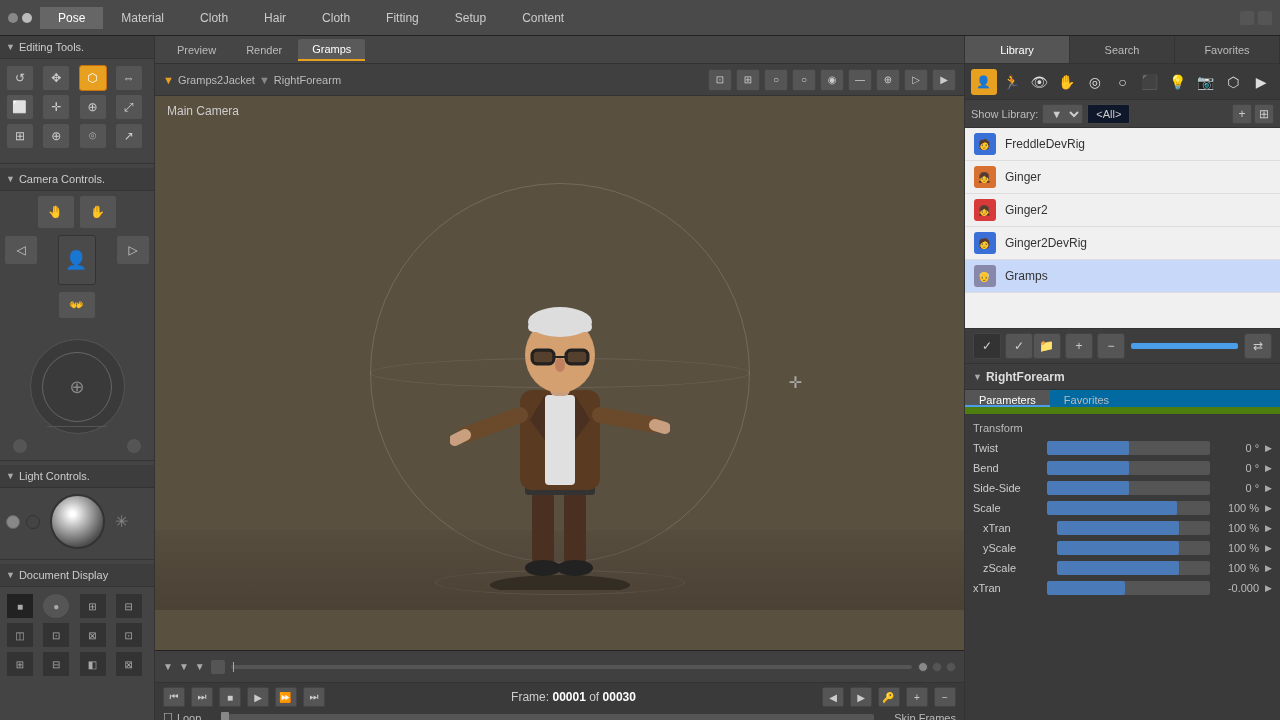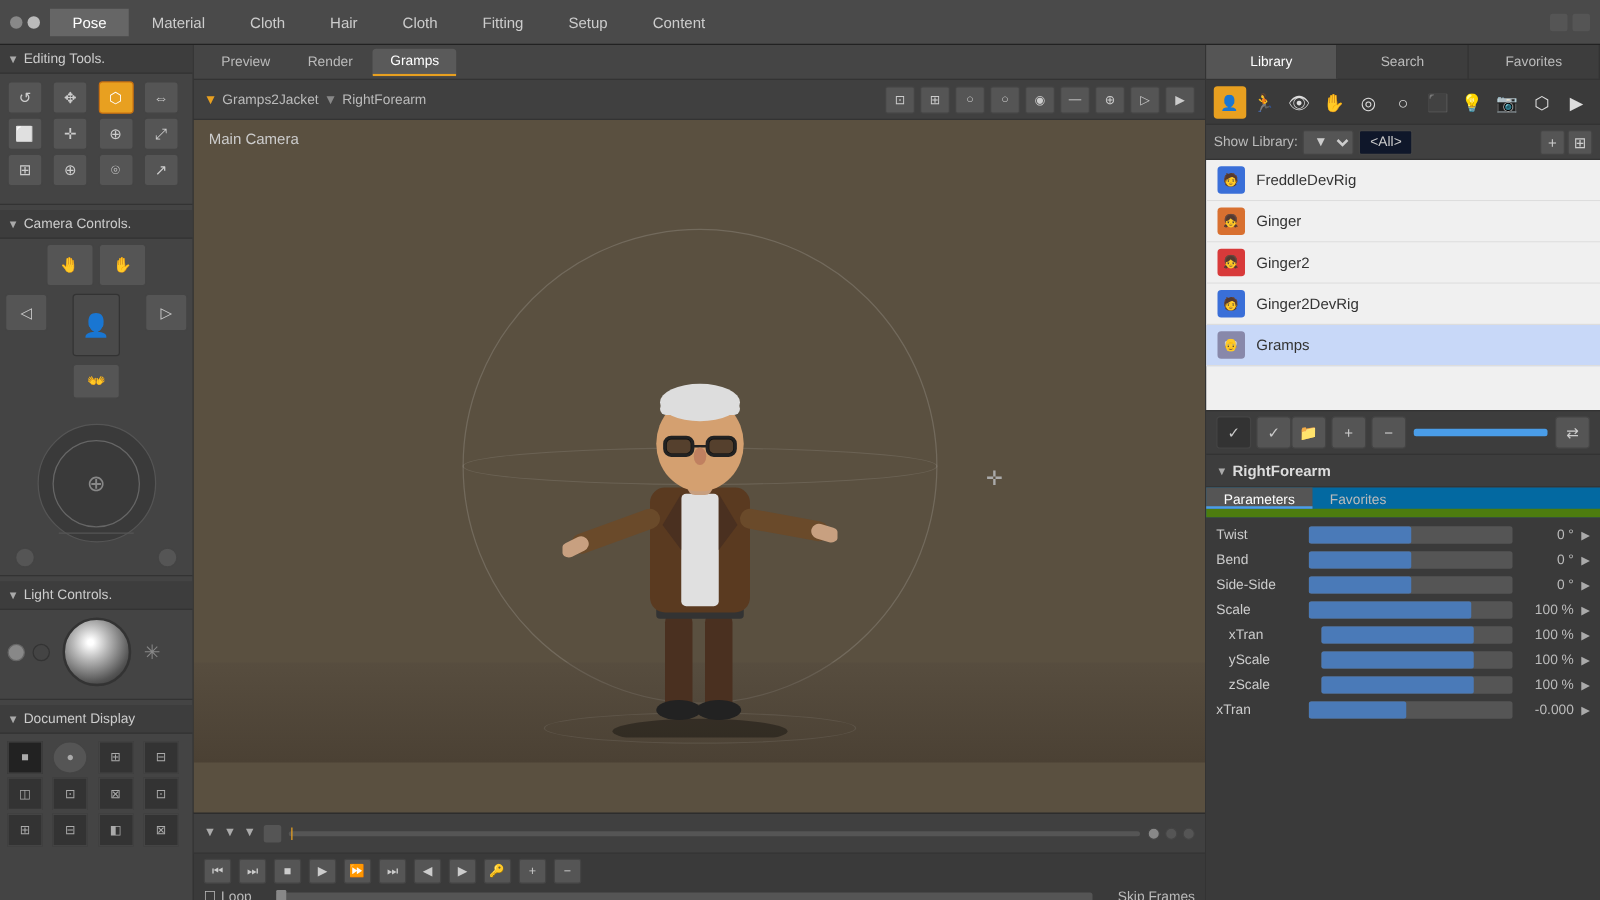--- a/index.html
+++ b/index.html
@@ -358,20 +358,26 @@
           <div class="tl-dot"></div>
         </div>
       </div>
       <div class="timeline-controls">
         <div class="tl-btn">⏮</div>
         <div class="tl-btn">⏭</div>
         <div class="tl-btn">■</div>
         <div class="tl-btn">▶</div>
         <div class="tl-btn">⏩</div>
         <div class="tl-btn">⏭</div>
+        <div class="frame-display">
+          <span>Frame:</span>
+          <span class="frame-num">00001</span>
+          <span>of</span>
+          <span class="frame-num">00030</span>
+        </div>
         <div class="tl-btn">◀</div>
         <div class="tl-btn">▶</div>
         <div class="tl-btn">🔑</div>
         <div class="tl-btn">+</div>
         <div class="tl-btn">−</div>
       </div>
       <div style="display:flex; align-items:center; padding:0 8px; gap:20px;">
         <div class="loop-section">
           <span>☐</span>
           <span>Loop</span>
@@ -474,20 +480,21 @@
       <span class="props-title">RightForearm</span>
     </div>
 
     <div class="props-tabs">
       <div class="props-tab active">Parameters</div>
       <div class="props-tab">Favorites</div>
     </div>
 
     <div class="props-content">
       <div class="transform-section">
+        <div class="transform-label">Transform</div>
 
         <div class="param-row">
           <span class="param-name">Twist</span>
           <div class="param-slider-container">
             <div class="param-slider">
               <div class="param-slider-fill" style="width:50%;"></div>
             </div>
           </div>
           <span class="param-value">0 °</span>
           <span class="param-arrow">▶</span>

